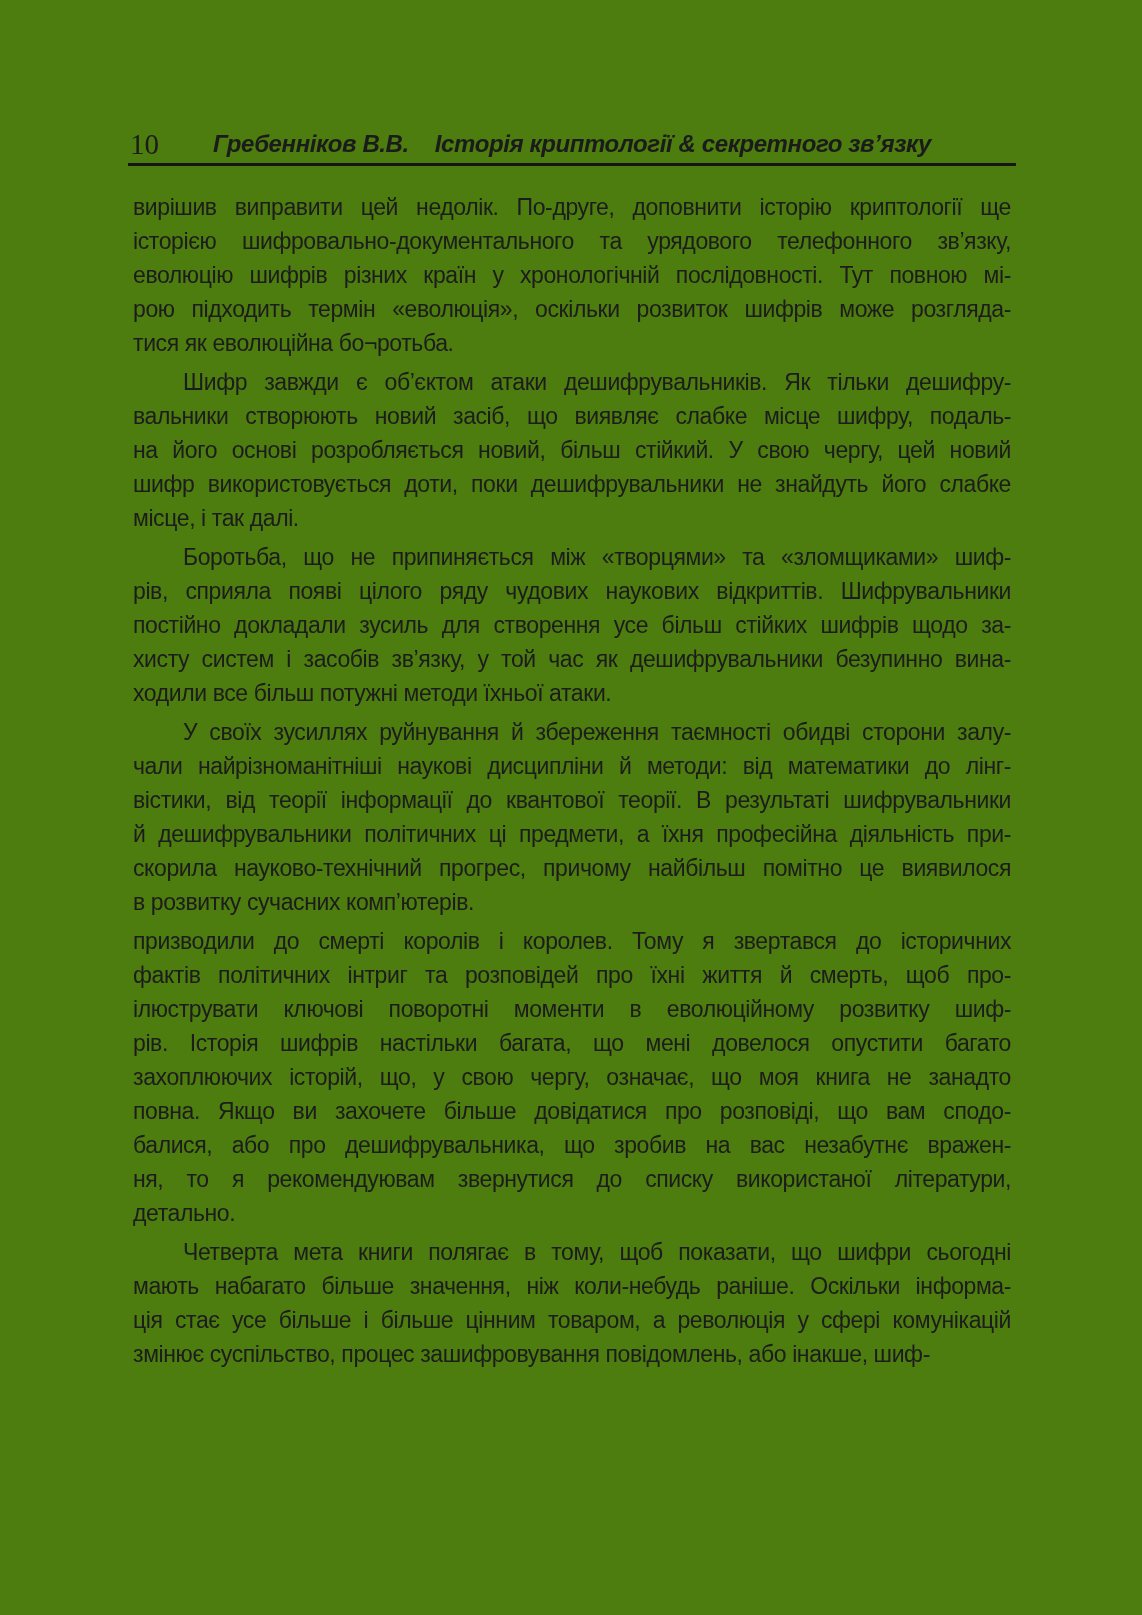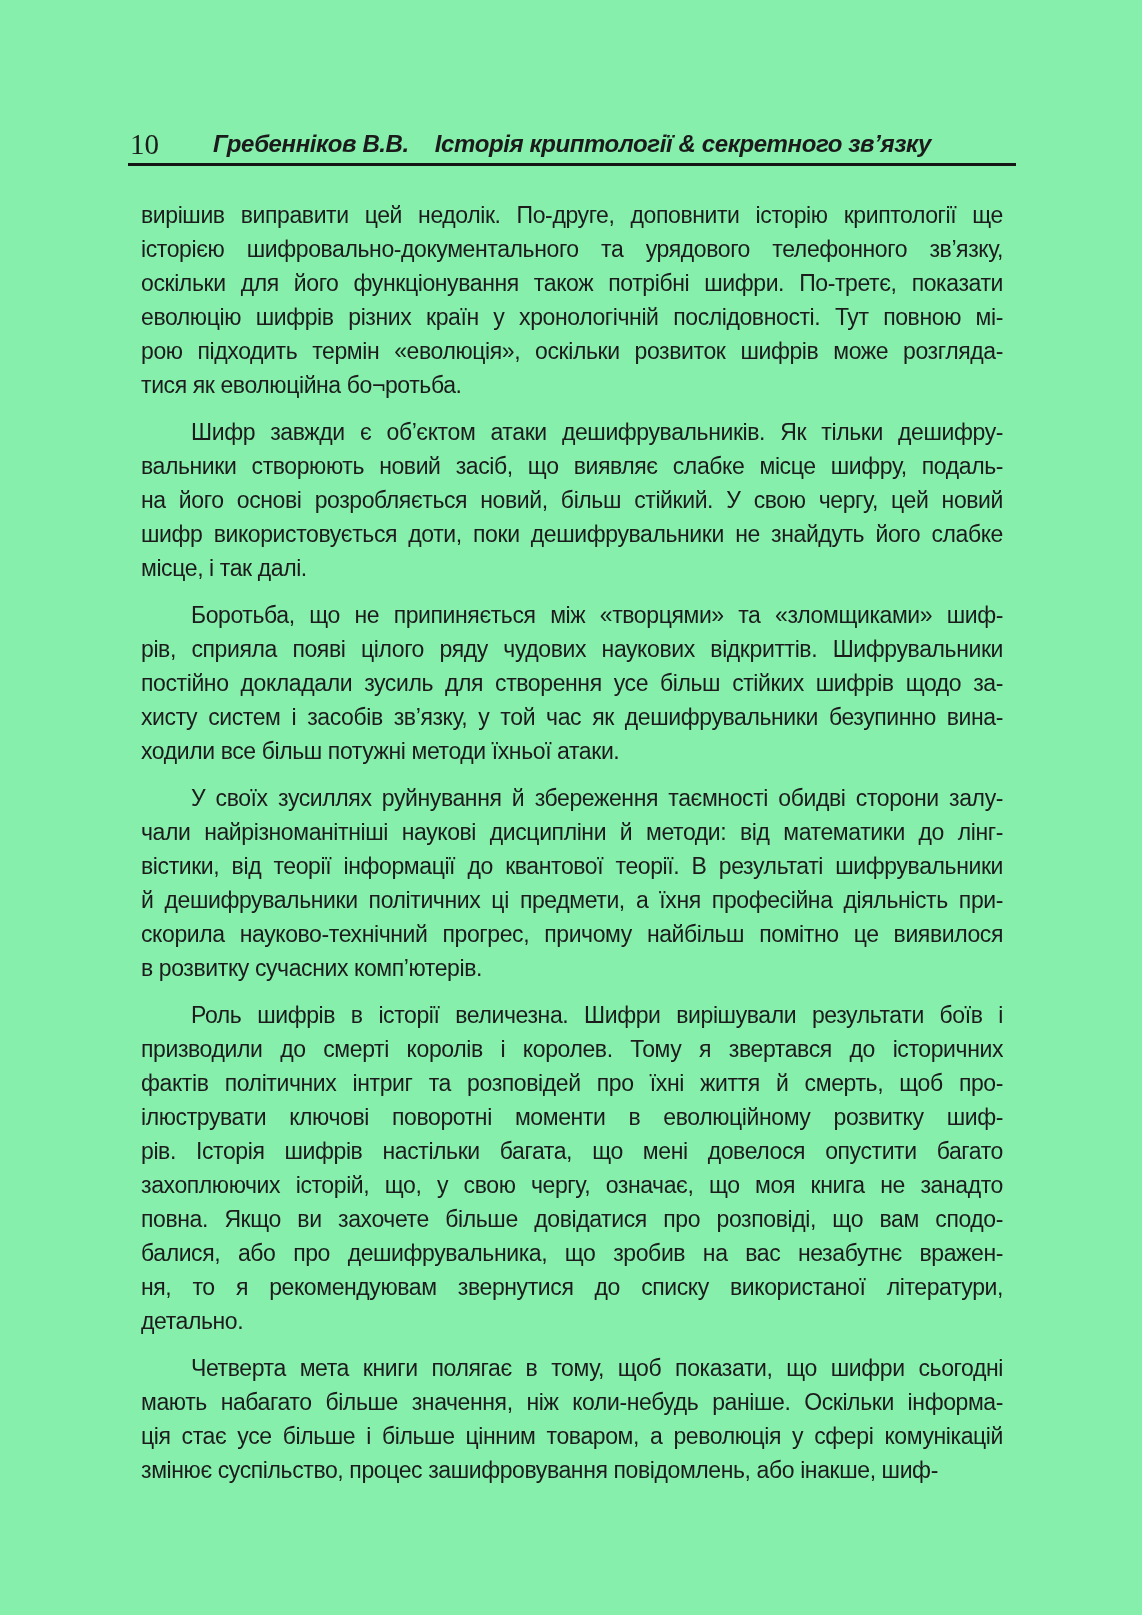--- a/index.html
+++ b/index.html
@@ -4,21 +4,21 @@
 <style>
   html, body {
     margin: 0;
     padding: 0;
     background: #ffffff;
   }
   .page {
     position: relative;
     width: 1142px;
     height: 1615px;
-    background: #86efac;
+    background: #4d7c0f;
     font-family: "Liberation Sans", sans-serif;
     color: #1b1b1b;
     overflow: hidden;
   }
   
   .running-header {
     position: absolute;
     left: 128px;
     top: 127px;
     width: 888px;
@@ -59,21 +59,21 @@
     position: absolute;
     left: 128px;
     top: 185px;
     width: 888px;
     font-size: 23px;
     line-height: 34px;
     letter-spacing: -0.4px;
     color: #1c1c1c;
   }
   .para {
-    margin: 13px;
+    margin: 5px;
   }
   .line {
     height: 34px;
     text-align: justify;
     text-align-last: justify;
   }
   .line.last {
     text-align-last: left;
   }
   .para.indent .line.first {
@@ -91,21 +91,20 @@
       <span class="author">Гребенніков В.В.</span><span class="book">Історія криптології &amp; секретного зв’язку</span>
     </div>
   </header>
 
   <div class="header-rule"></div>
 
   <main class="text-block" id="text-block">
       <div class="para">
         <div class="line first">вирішив виправити цей недолік. По-друге, доповнити історію криптології ще</div>
         <div class="line">історією шифровально-документального та урядового телефонного зв’язку,</div>
-        <div class="line">оскільки для його функціонування також потрібні шифри. По-третє, показати</div>
         <div class="line">еволюцію шифрів різних країн у хронологічній послідовності. Тут повною мі-</div>
         <div class="line">рою підходить термін «еволюція», оскільки розвиток шифрів може розгляда-</div>
         <div class="line last">тися як еволюційна бо¬ротьба.</div>
       </div>
       <div class="para indent">
         <div class="line first">Шифр завжди є об’єктом атаки дешифрувальників. Як тільки дешифру-</div>
         <div class="line">вальники створюють новий засіб, що виявляє слабке місце шифру, подаль-</div>
         <div class="line">на його основі розробляється новий, більш стійкий. У свою чергу, цей новий</div>
         <div class="line">шифр використовується доти, поки дешифрувальники не знайдуть його слабке</div>
         <div class="line last">місце, і так далі.</div>
@@ -119,21 +118,20 @@
       </div>
       <div class="para indent">
         <div class="line first">У своїх зусиллях руйнування й збереження таємності обидві сторони залу-</div>
         <div class="line">чали найрізноманітніші наукові дисципліни й методи: від математики до лінг-</div>
         <div class="line">вістики, від теорії інформації до квантової теорії. В результаті шифрувальники</div>
         <div class="line">й дешифрувальники політичних ці предмети, а їхня професійна діяльність при-</div>
         <div class="line">скорила науково-технічний прогрес, причому найбільш помітно це виявилося</div>
         <div class="line last">в розвитку сучасних комп’ютерів.</div>
       </div>
       <div class="para indent">
-        <div class="line first">Роль шифрів в історії величезна. Шифри вирішували результати боїв і</div>
         <div class="line">призводили до смерті королів і королев. Тому я звертався до історичних</div>
         <div class="line">фактів політичних інтриг та розповідей про їхні життя й смерть, щоб про-</div>
         <div class="line">ілюструвати ключові поворотні моменти в еволюційному розвитку шиф-</div>
         <div class="line">рів. Історія шифрів настільки багата, що мені довелося опустити багато</div>
         <div class="line">захоплюючих історій, що, у свою чергу, означає, що моя книга не занадто</div>
         <div class="line">повна. Якщо ви захочете більше довідатися про розповіді, що вам сподо-</div>
         <div class="line">балися, або про дешифрувальника, що зробив на вас незабутнє вражен-</div>
         <div class="line">ня, то я рекомендуювам звернутися до списку використаної літератури,</div>
         <div class="line last">детально.</div>
       </div>

